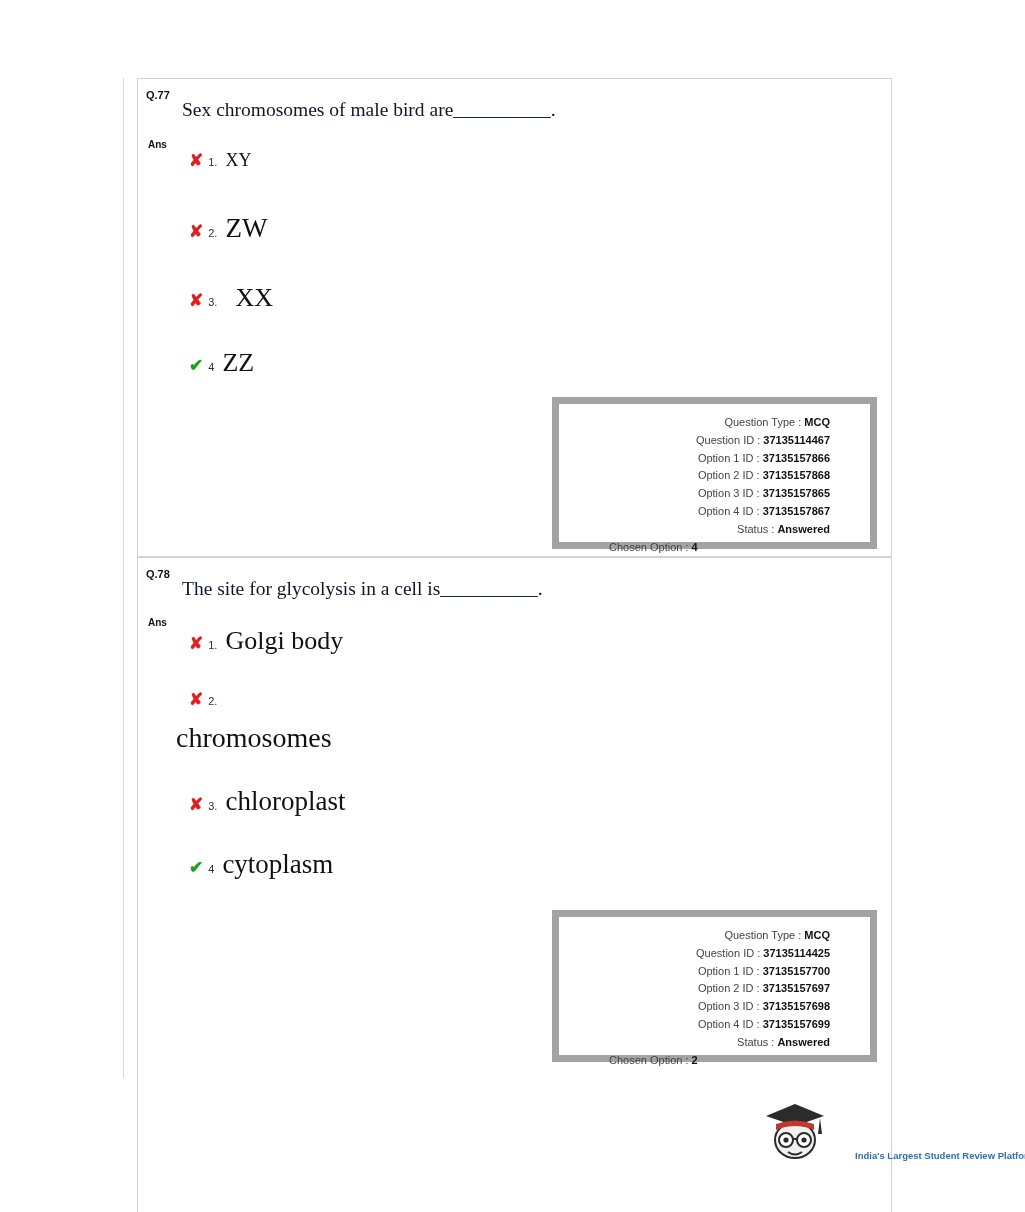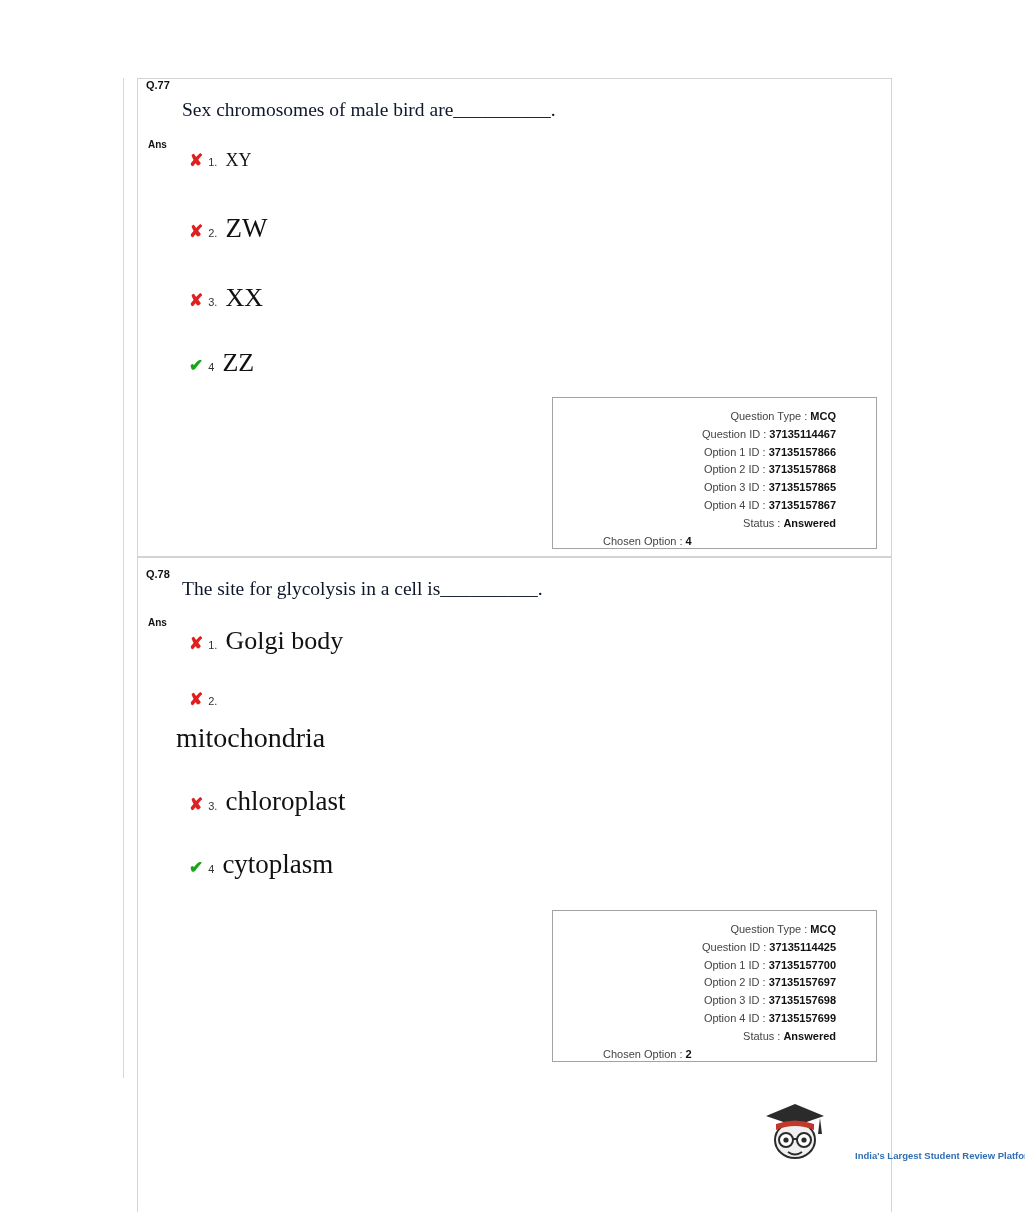--- a/index.html
+++ b/index.html
@@ -84,21 +84,21 @@
   }
   .opt-text {
     font-family: "Liberation Serif", serif;
     color: #111;
     white-space: nowrap;
   }
 
   
   .meta-box {
     position: absolute;
-    border: 1px solid #a3a3a3;
+    border: 7px solid #a3a3a3;
     background: #fff;
     box-sizing: border-box;
     padding: 10px 40px 10px 10px;
   }
   .meta-row {
     font-family: "Liberation Sans", sans-serif;
     font-size: 11px;
     color: #444;
     text-align: right;
     line-height: 17.8px;
@@ -152,42 +152,42 @@
     white-space: nowrap;
   }
 </style>
 </head>
 <body>
 
 <div id="page-frame"></div>
 
 <div class="q-block" id="q77">
 
-  <div class="q-label" style="top:0;">Q.77</div>
+  <div class="q-label" style="top:10px;">Q.77</div>
 
   <div class="ans-label" style="top:60px;">Ans</div>
 
   <div class="q-text" style="left:44px; top:20px;">Sex chromosomes of male bird are__________.</div>
 
   <div class="opt-row" style="left:51px; top:71px;">
     <span class="mark wrong">✘</span>
     <span class="opt-num">1.</span>
     <span class="opt-text" style="font-size:18px;">XY</span>
   </div>
 
   <div class="opt-row" style="left:51px; top:134px;">
     <span class="mark wrong">✘</span>
     <span class="opt-num">2.</span>
     <span class="opt-text" style="font-size:27px;">ZW</span>
   </div>
 
   <div class="opt-row" style="left:51px; top:204px;">
     <span class="mark wrong">✘</span>
     <span class="opt-num">3.</span>
-    <span class="opt-text" style="font-size:26px;">XX</span>
+    <span class="opt-text" style="font-size:26px;margin-left:10px;">XX</span>
   </div>
 
   <div class="opt-row" style="left:51px; top:269px;">
     <span class="mark right">✔</span>
     <span class="opt-num">4</span>
     <span class="opt-text" style="font-size:26px;">ZZ</span>
   </div>
 
   <div class="meta-box" style="left:414px; top:318px; width:325px; height:152px;">
     <div class="meta-row">
@@ -236,21 +236,21 @@
   <div class="opt-row" style="left:51px; top:68px;">
     <span class="mark wrong">✘</span>
     <span class="opt-num">1.</span>
     <span class="opt-text" style="font-size:26px;">Golgi body</span>
   </div>
 
   <div class="opt-row" style="left:51px; top:133px;">
     <span class="mark wrong">✘</span>
     <span class="opt-num">2.</span>
   </div>
-  <div class="opt-text" style="position:absolute; left:38px; top:164px; font-size:28px;">mitochondria</div>
+  <div class="opt-text" style="position:absolute; left:38px; top:164px; font-size:28px;">chromosomes</div>
 
   <div class="opt-row" style="left:51px; top:228px;">
     <span class="mark wrong">✘</span>
     <span class="opt-num">3.</span>
     <span class="opt-text" style="font-size:27px;">chloroplast</span>
   </div>
 
   <div class="opt-row" style="left:51px; top:291px;">
     <span class="mark right">✔</span>
     <span class="opt-num">4</span>

